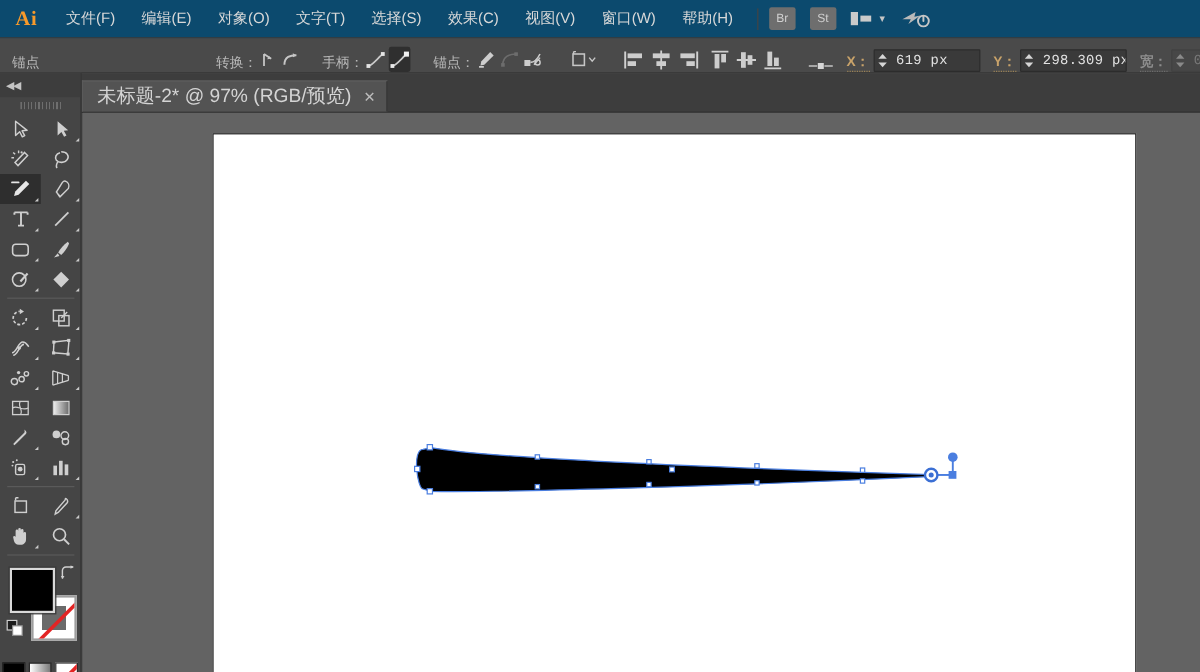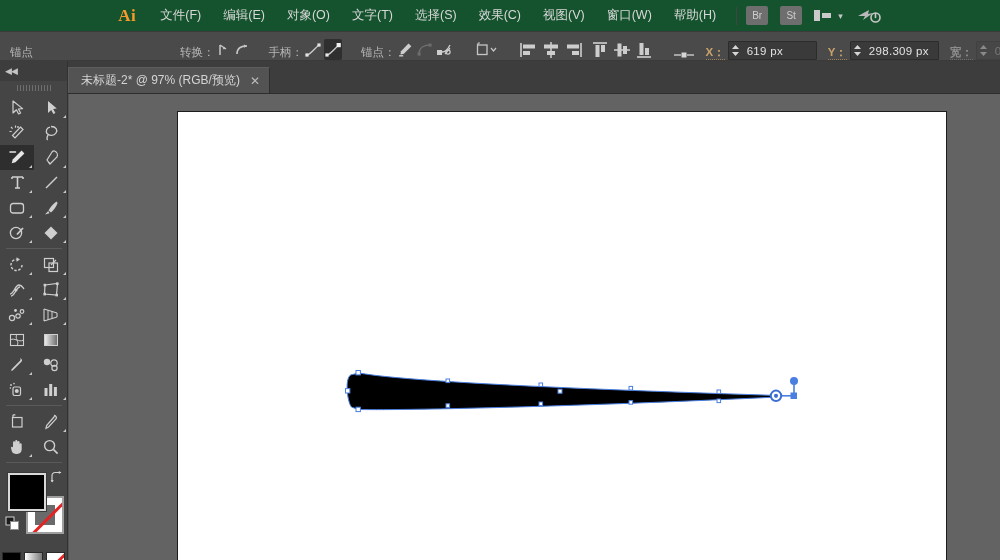--- a/index.html
+++ b/index.html
@@ -7,23 +7,22 @@
     width:1000px; height:560px; overflow:hidden;
     background:#545454;
     font-family:"Liberation Sans","DejaVu Sans",sans-serif;
     -webkit-font-smoothing:antialiased;
   }
   #app { position:relative; width:1000px; height:560px; }
 
   
   .menubar {
     position:absolute; left:0; top:0; width:1000px; height:32px;
-    background:#14532d; display:flex; align-items:center;
+    background:#0c4a6e; display:flex; align-items:center;
     border-bottom:1px solid #3b3b3b;
-    justify-content:center;
   }
   .ai-logo {
     width:44px; height:32px; display:flex; align-items:center; justify-content:center;
     color:#f79a2b; font-size:17px; font-weight:bold; letter-spacing:.5px;
     font-family:"Liberation Serif","DejaVu Serif",serif;
   }
   .menu-item {
     color:#d8d8d8; font-size:12.5px; padding:18px 11px; height:32px;
     display:flex; align-items:center; white-space:nowrap; cursor:default;
   }
@@ -58,21 +57,21 @@
   .coordbox {
     display:flex; align-items:center; height:19px; background:#3a3a3a;
     border:1px solid #2c2c2c; border-radius:1px; margin-left:3px;
   }
   .coordbox .spin {
     width:13px; display:flex; flex-direction:column; align-items:center;
     justify-content:center; gap:1px; height:17px;
   }
   .coordbox input {
     width:74px; height:17px; background:transparent; border:0; outline:none;
-    color:#e2e2e2; font-size:11.5px; font-family:Liberation Sans, sans-serif;
+    color:#e2e2e2; font-size:11.5px; font-family:Liberation Mono, monospace;
     padding-left:5px; letter-spacing:.3px;
   }
   .coordbox.disabled { background:#474747; border-color:#414141; }
   .coordbox.disabled input { color:#787878; }
   .fieldlabel {
     color:#c9a36a; font-size:11.5px; font-weight:bold; margin-left:11px;
     border-bottom:1px dotted #9b8255; padding-bottom:1px; line-height:11px;
   }
   .fieldlabel.dim { color:#8d8d8d; border-bottom-color:#6d6d6d; }
 
@@ -81,21 +80,21 @@
     position:absolute; left:0; top:61px; width:1000px; height:33px;
     background:#3d3d3d; display:flex; align-items:flex-end;
     border-bottom:1px solid #2e2e2e;
   }
   .tabbar-pad { width:68px; height:33px; background:#3d3d3d; }
   .doctab {
     height:26px; background:#535353; display:flex; align-items:center;
     padding:0 9px 0 12px; gap:10px; border-right:1px solid #2e2e2e;
     border-top:1px solid #5d5d5d; border-left:1px solid #5d5d5d;
   }
-  .doctab .title { color:#d4d4d4; font-size:12px; white-space:nowrap; }
+  .doctab .title { color:#d4d4d4; font-size:16px; white-space:nowrap; }
   .doctab .x { color:#bcbcbc; font-size:12px; line-height:10px; cursor:pointer; }
 
   
   .toolbar {
     position:absolute; left:0; top:61px; width:68px; height:499px;
     background:#454545; border-right:1px solid #323232;
   }
   .tb-head {
     height:20px; display:flex; align-items:center; justify-content:flex-start;
     padding-left:5px; background:#3d3d3d;

